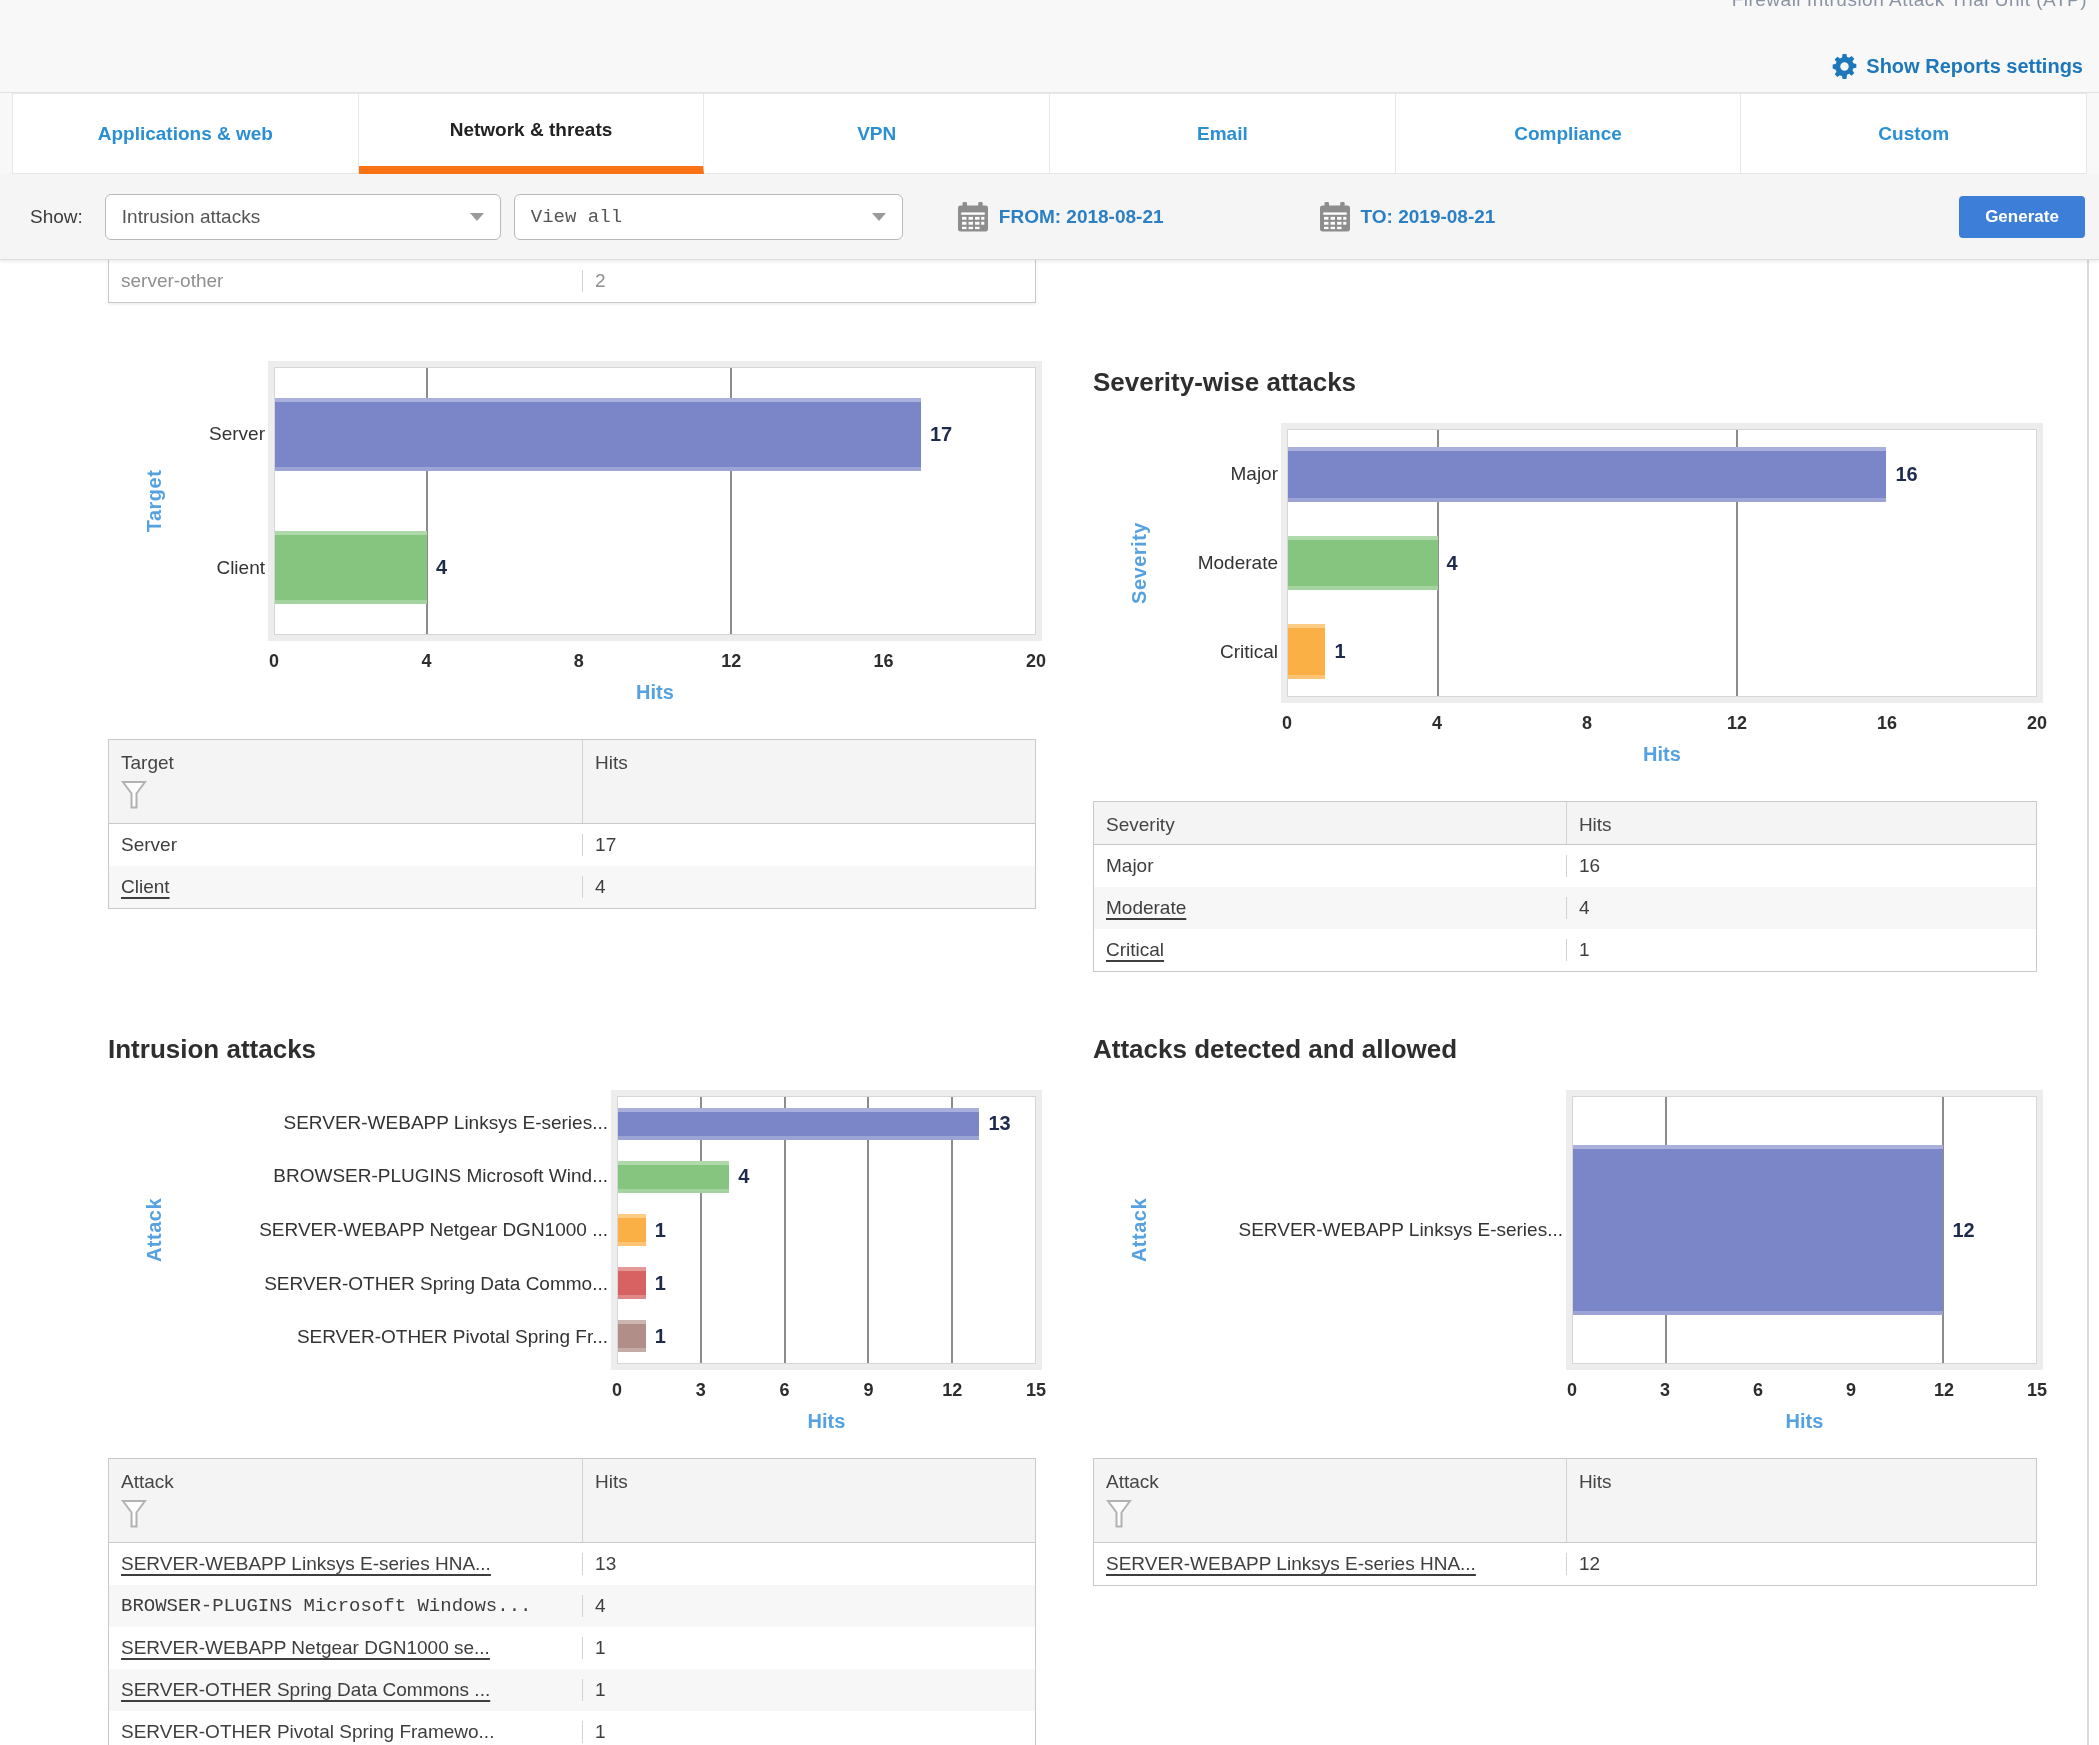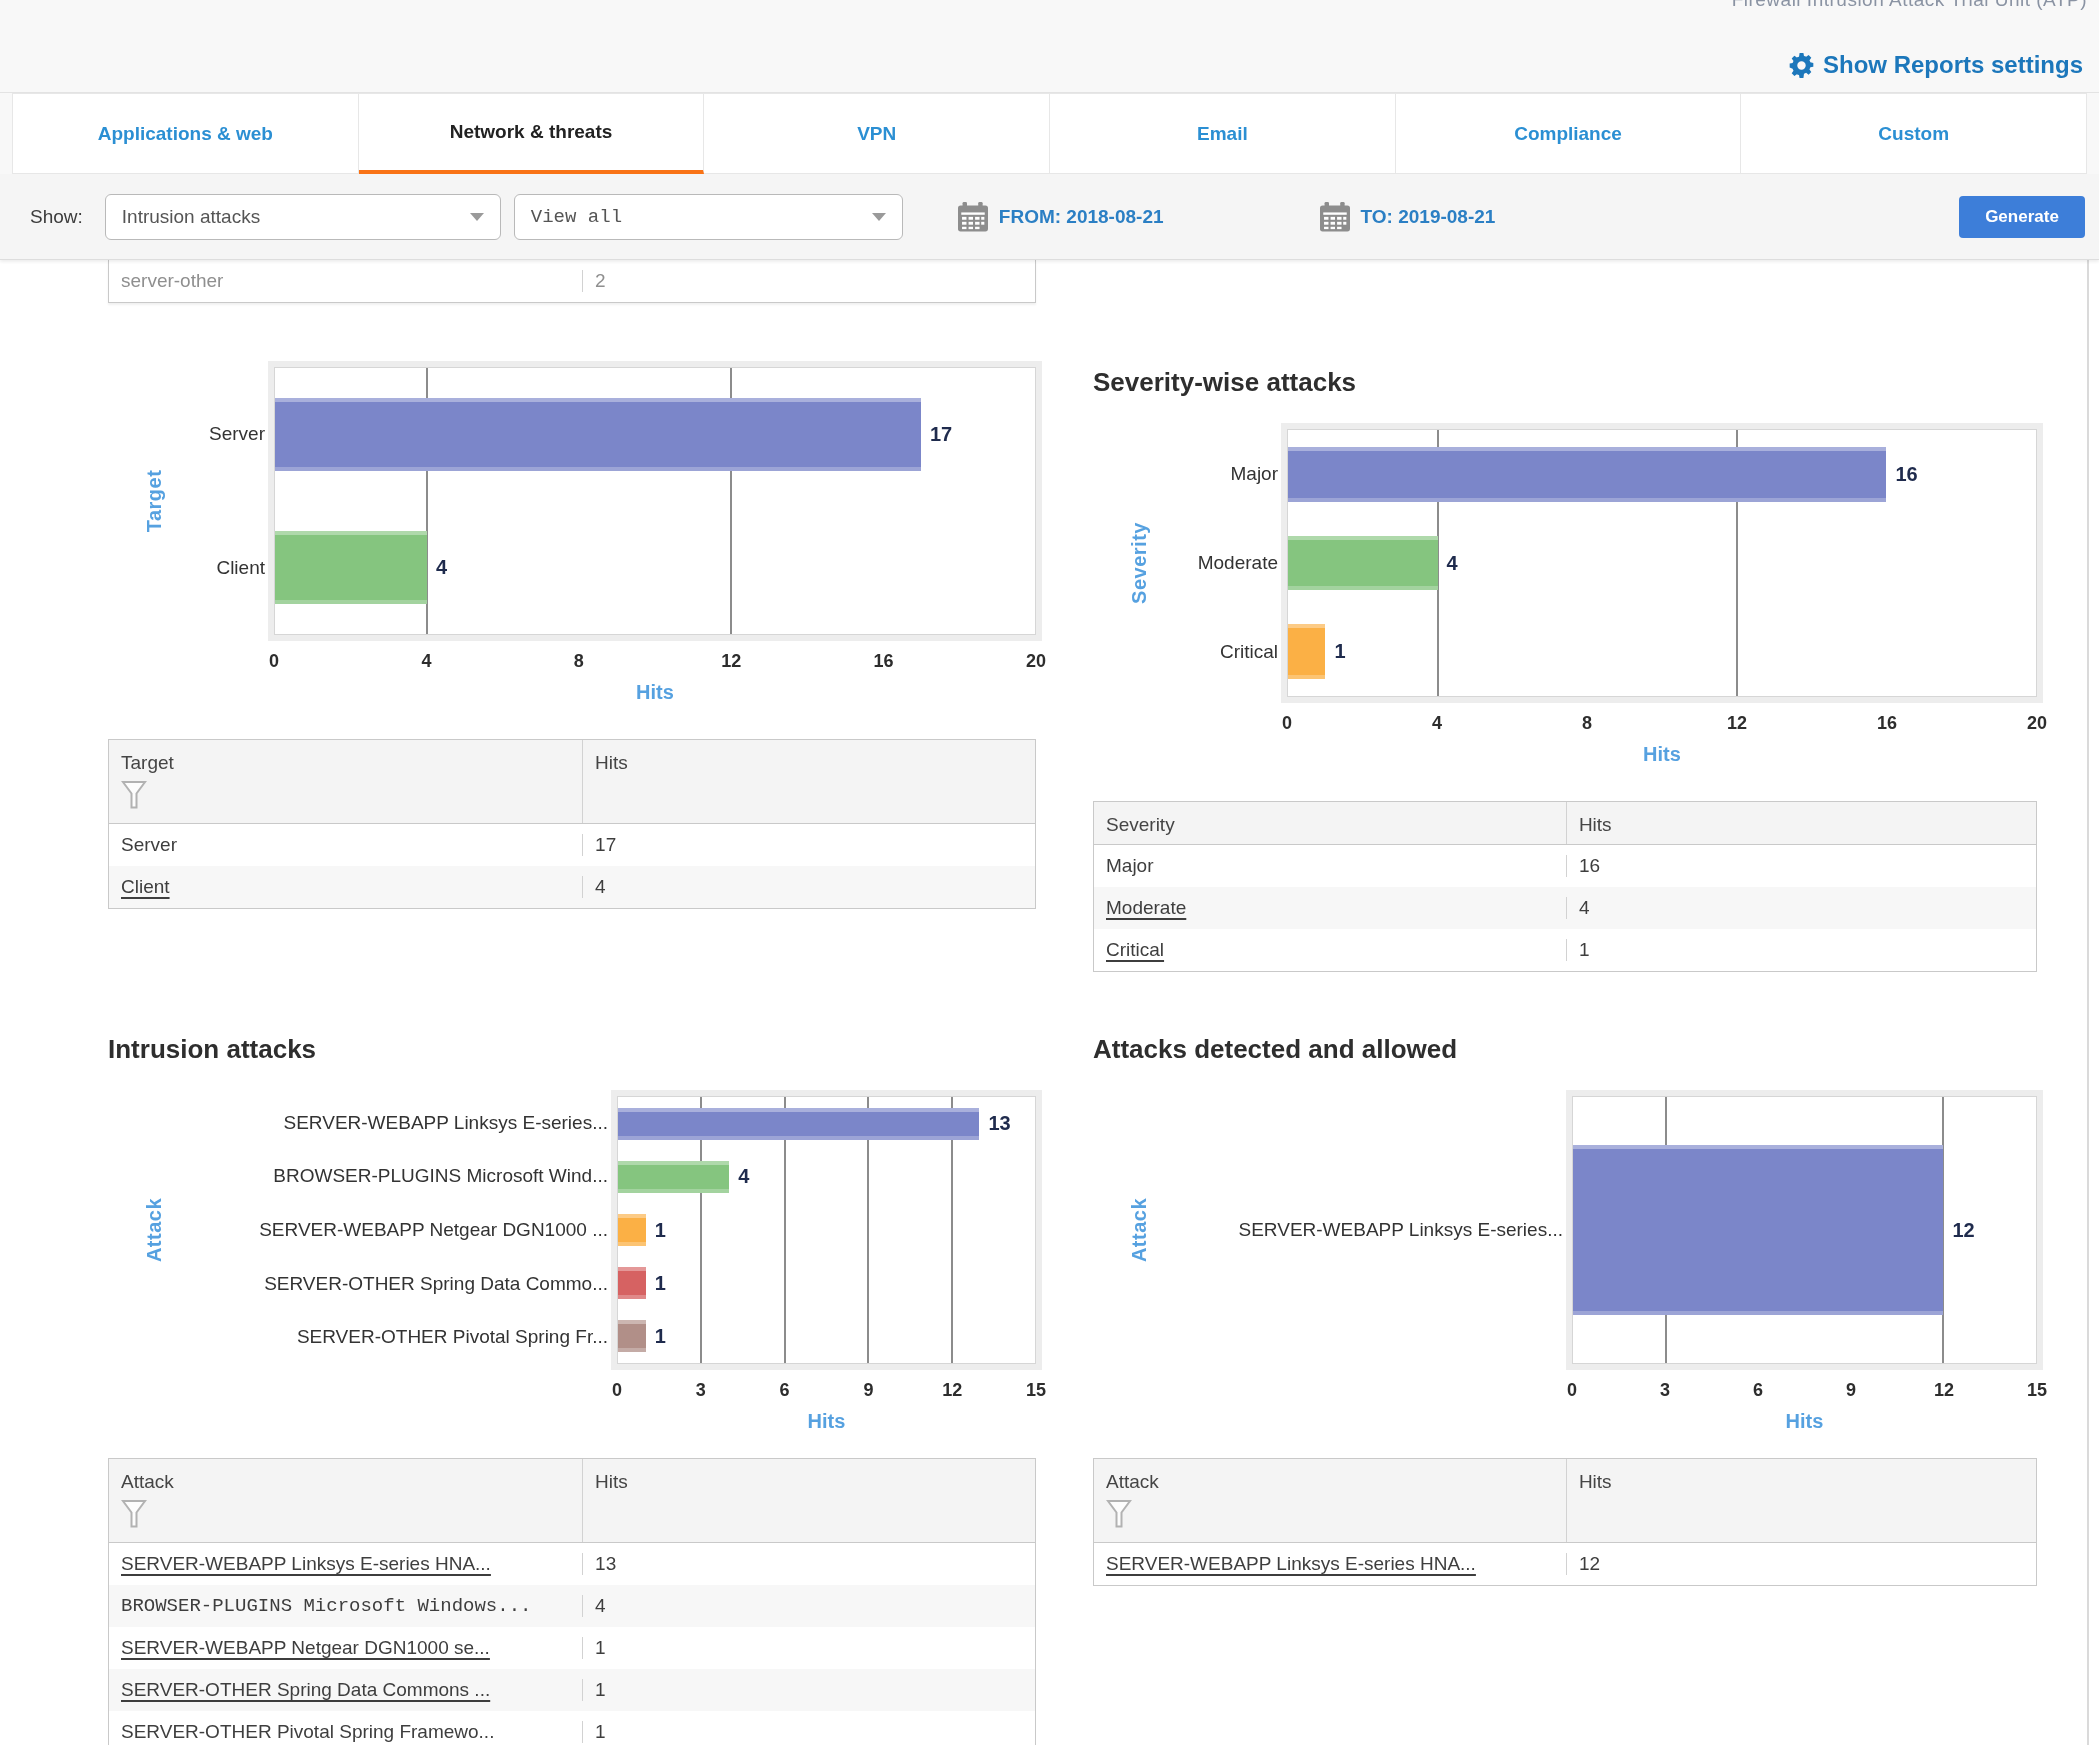--- a/index.html
+++ b/index.html
@@ -6,27 +6,27 @@
   body{
     width:2099px;height:1745px;overflow:hidden;position:relative;
     background:#ffffff;color:#3e3e3e;
     font-family:"Liberation Sans",sans-serif;
   }
   
   .top-band{background:#f8f8f8;height:92px;position:relative;}
   .device-clip{position:absolute;top:0;right:12px;height:11px;overflow:hidden;}
   .device-clip span{display:block;margin-top:-11px;color:#8a93a3;font-size:19px;letter-spacing:.5px;}
   .settings{position:absolute;right:16px;bottom:13px;display:flex;align-items:center;gap:9px;
-    color:#1c77bb;font-weight:bold;font-size:24px;cursor:pointer;}
+    color:#1c77bb;font-weight:bold;font-size:20px;cursor:pointer;}
   
   .tabs{display:flex;background:#f8f8f8;padding:0 12px;height:81px;border-top:1px solid #e3e3e3;}
   .tab{flex:1;background:#fff;border:1px solid #e7e7e7;border-left:none;display:flex;align-items:center;
     justify-content:center;font-size:19px;font-weight:bold;color:#2b8fd3;cursor:pointer;box-sizing:border-box;}
   .tab:first-child{border-left:1px solid #e7e7e7;}
-  .tab.active{color:#222;border-bottom:4px solid #f97316;}
+  .tab.active{color:#222;border-bottom:8px solid #f97316;}
   
   .filter-bar{background:#f5f5f5;height:86px;display:flex;align-items:center;
     padding:0 14px 0 30px;border-bottom:1px solid #dddddd;box-shadow:0 2px 3px rgba(0,0,0,.07);
     position:relative;z-index:5;box-sizing:border-box;}
   .show-label{font-size:19px;color:#3c3c3c;margin-right:22px;}
   .dropdown{background:#fff;border:1px solid #b9b9b9;border-radius:6px;height:46px;display:flex;
     align-items:center;justify-content:space-between;padding:0 16px;font-size:19px;color:#555;
     box-sizing:border-box;cursor:pointer;}
   .dd-report{width:396px;margin-right:13px;}
   .dd-view{width:389px;font-family:Liberation Mono, monospace;}

